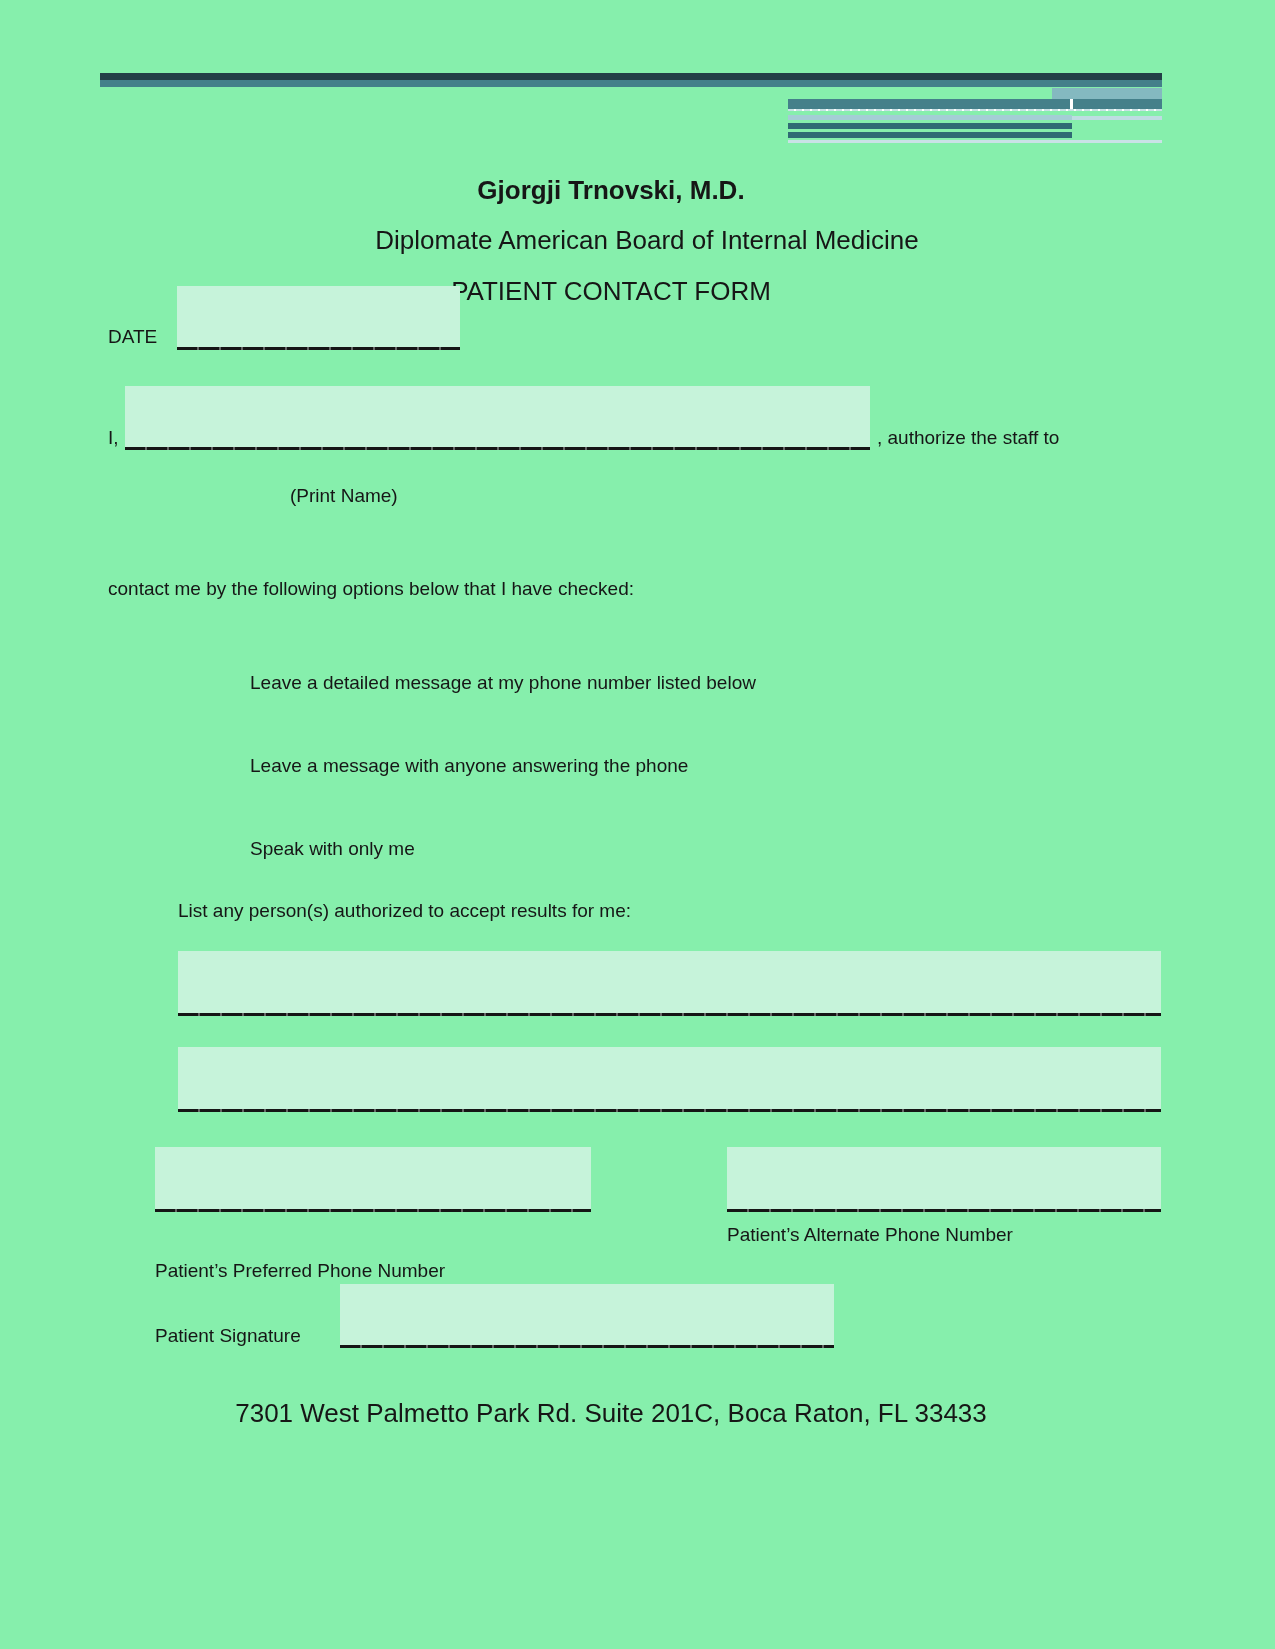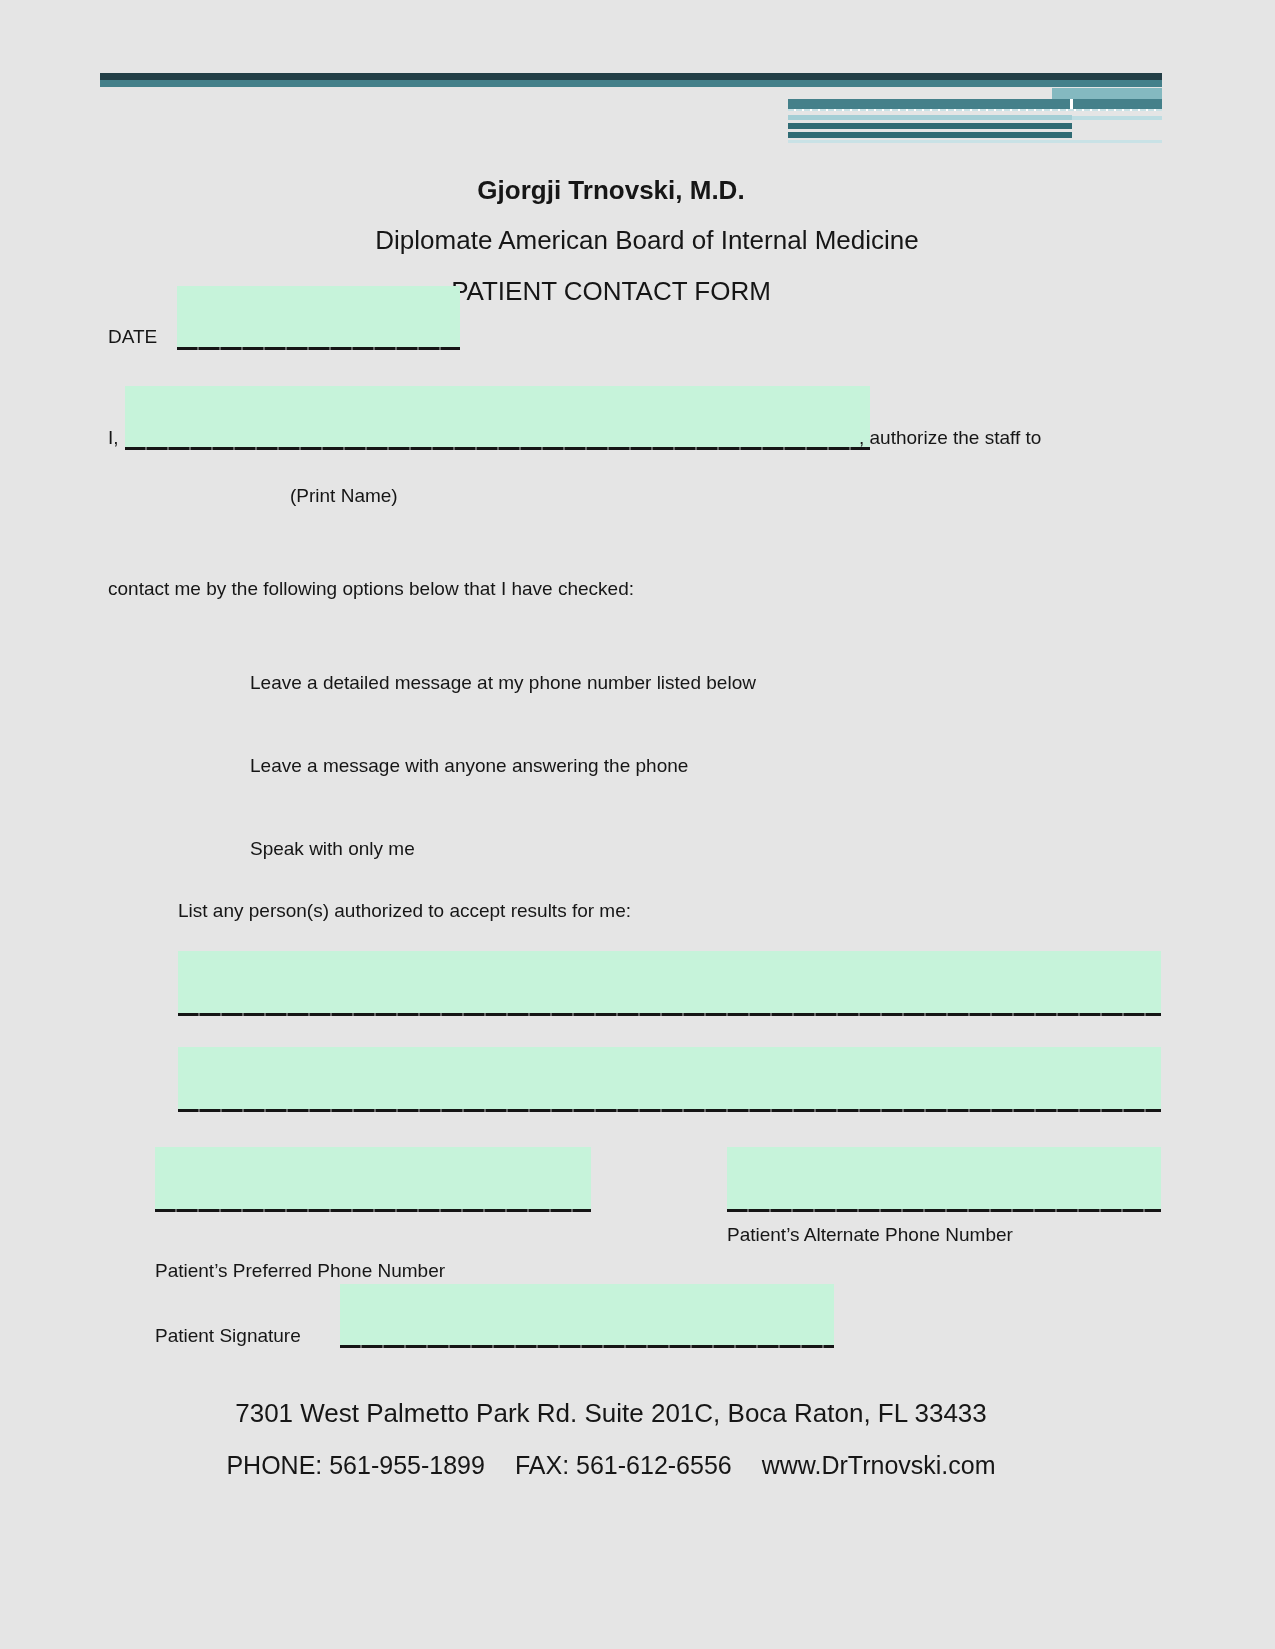--- a/index.html
+++ b/index.html
@@ -12,21 +12,21 @@
     --bar-paler-teal:#bedde2;
     --bar-deep-teal:#2f6b74;
     --bar-faint-teal:#c9e2e6;
     --text:#161616;
   }
   *{margin:0;padding:0;box-sizing:border-box;}
   html,body{background:#ffffff;}
   .page{
     position:relative;
     width:1275px;height:1649px;
-    background:#e5e5e5;
+    background:#86efac;
     font-family:"Liberation Sans", sans-serif;
     color:var(--text);
     overflow:hidden;
   }
   .txt{
     position:absolute;
     font-size:19px;
     line-height:29px;
     white-space:nowrap;
     color:var(--text);
@@ -75,21 +75,21 @@
 
   <div class="center-col title-bold" style="top:175px;">Gjorgji Trnovski, M.D.</div>
   <div class="center-col title" style="top:225px;margin-left:36px;">Diplomate American Board of Internal Medicine</div>
   <div class="center-col title" style="top:276px;">PATIENT CONTACT FORM</div>
 
   <div class="hl-field" style="left:177px;top:286px;width:283px;height:64px;"></div>
   <div class="txt" style="left:108px;top:322px;">DATE</div>
 
   <div class="hl-field" style="left:125px;top:386px;width:745px;height:64px;"></div>
   <div class="txt" style="left:108px;top:423px;">I,</div>
-  <div class="txt" style="left:859px;top:423px;">, authorize the staff to</div>
+  <div class="txt" style="left:877px;top:423px;">, authorize the staff to</div>
   <div class="txt" style="left:290px;top:481px;">(Print Name)</div>
 
   <div class="txt" style="left:108px;top:574px;">contact me by the following options below that I have checked:</div>
 
   <div class="txt" style="left:250px;top:751px;">Leave a message with anyone answering the phone</div>
   <div class="txt" style="left:250px;top:668px;">Leave a detailed message at my phone number listed below</div>
   <div class="txt" style="left:250px;top:834px;">Speak with only me</div>
 
   <div class="txt" style="left:178px;top:896px;">List any person(s) authorized to accept results for me:</div>
   <div class="hl-field" style="left:178px;top:951px;width:983px;height:65px;"></div>
@@ -97,19 +97,14 @@
 
   <div class="hl-field" style="left:155px;top:1147px;width:436px;height:65px;"></div>
   <div class="hl-field" style="left:727px;top:1147px;width:434px;height:65px;"></div>
   <div class="txt" style="left:155px;top:1256px;">Patient’s Preferred Phone Number</div>
   <div class="txt" style="left:727px;top:1220px;">Patient’s Alternate Phone Number</div>
 
   <div class="hl-field" style="left:340px;top:1284px;width:494px;height:64px;"></div>
   <div class="txt" style="left:155px;top:1321px;">Patient Signature</div>
 
   <div class="center-col" style="top:1399px;font-size:26px;line-height:29px;">7301 West Palmetto Park Rd. Suite 201C, Boca Raton, FL 33433</div>
-  <div class="footer-line" style="top:1451px;">
-    <span>PHONE: 561-955-1899</span>
-    <span>FAX: 561-612-6556</span>
-    <span>www.DrTrnovski.com</span>
-  </div>
 
 </div>
 
 </body></html>

